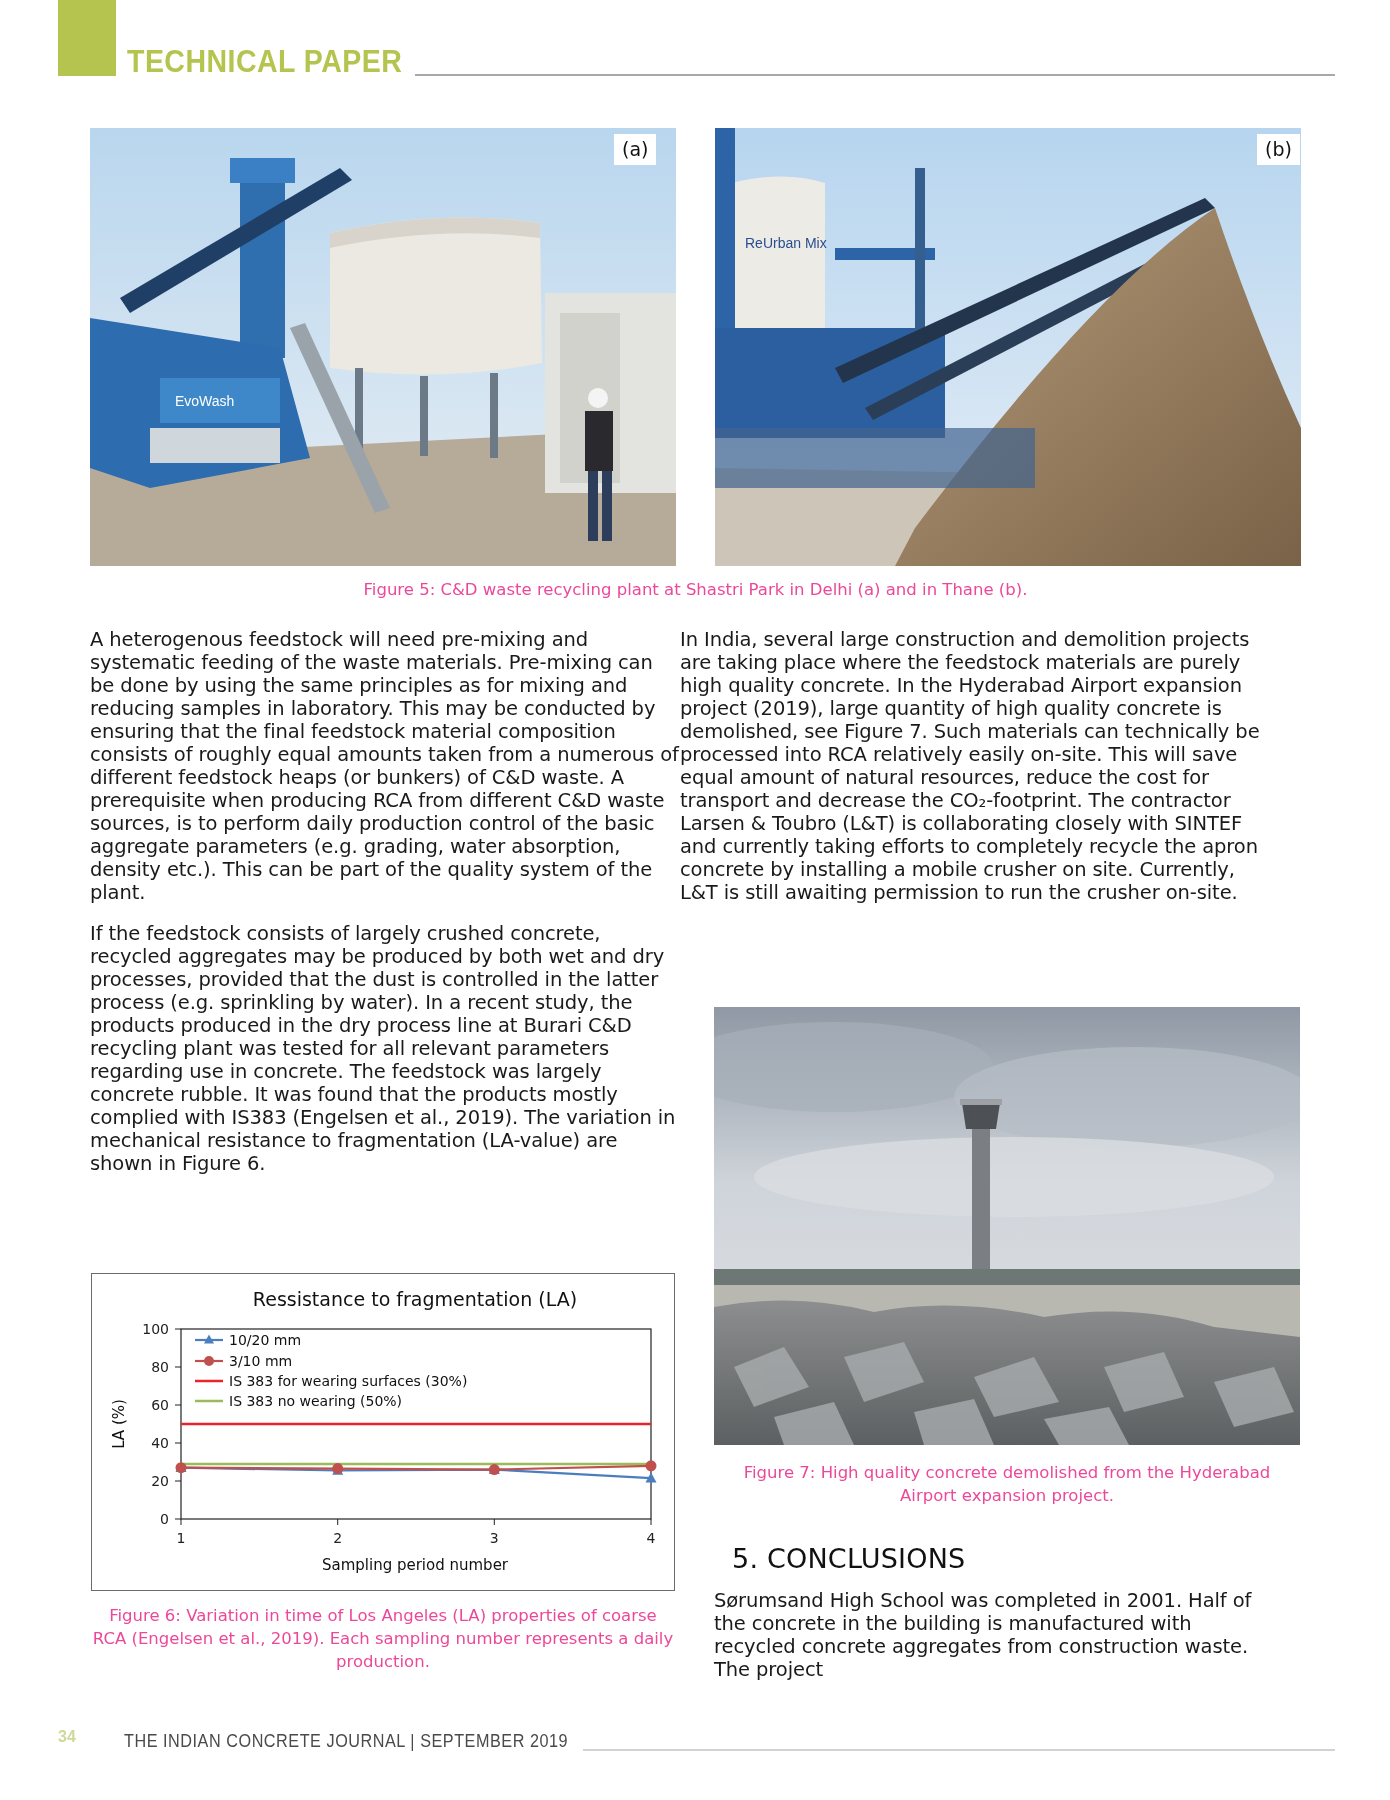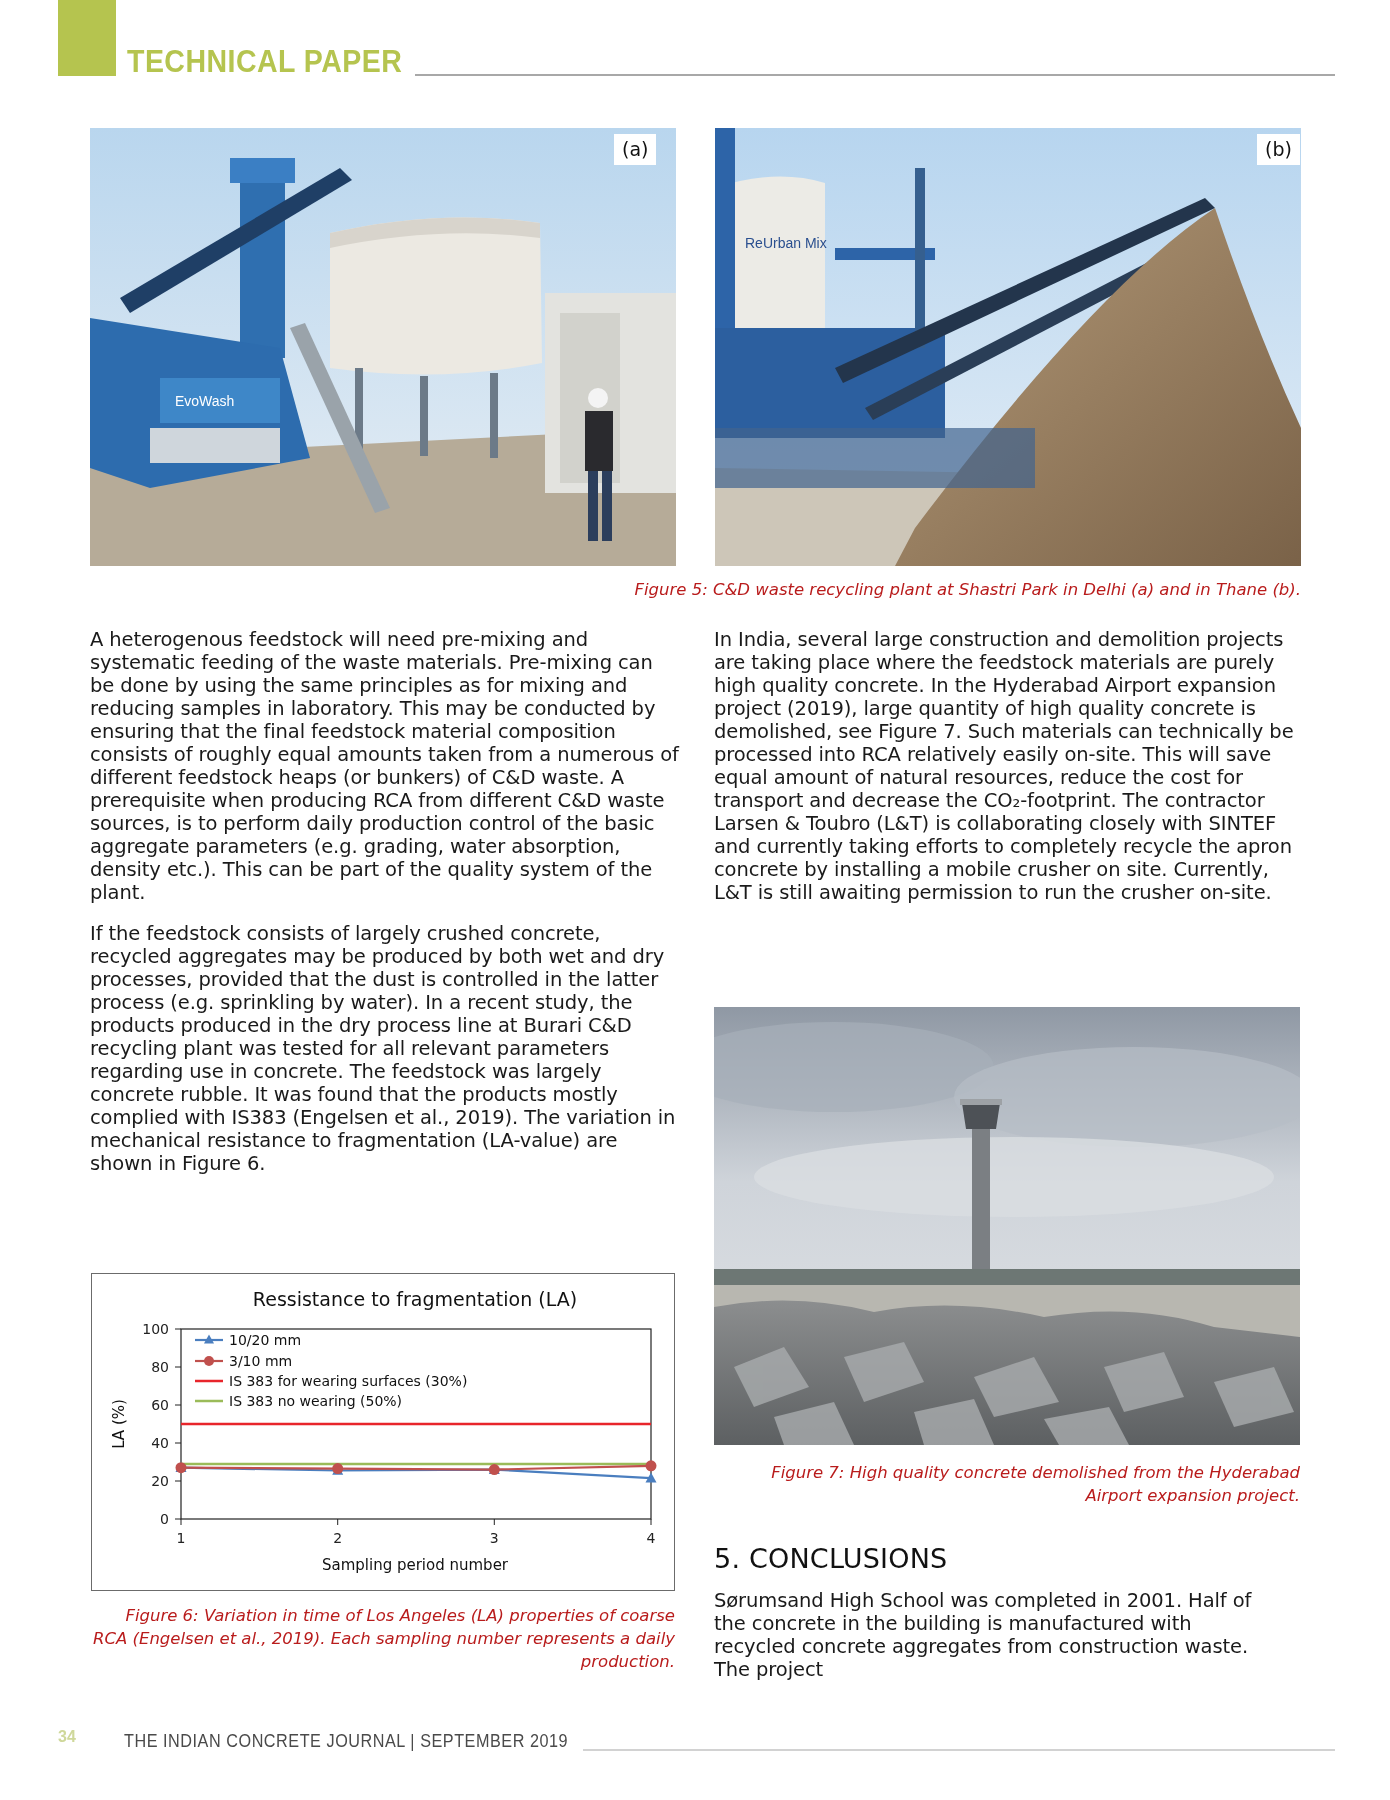--- a/index.html
+++ b/index.html
@@ -13,23 +13,23 @@
                     font-size: 31px; color: #b5c44f; letter-spacing: 0.5px; transform: scaleX(0.92); transform-origin: left; }
     .header-rule { left: 415px; top: 74px; width: 920px; height: 2px; background: #a8a8a8; }
 
     
     .photo { overflow: hidden; }
     .photo-label { position: absolute; background: #ffffff; font-size: 19px; padding: 6px 8px; color: #111; line-height: 1; }
 
     
     .body-text { font-size: 19.5px; line-height: 23px; color: #1a1a1a; letter-spacing: -0.1px; }
     .body-text p { margin: 0 0 18px 0; }
-    .caption { font-size: 16.5px; line-height: 23px; color: #b91c1c; text-align: right; font-style: italic; }
-
-    .section-heading { font-size: 27px; color: #111; font-weight: 400; letter-spacing: 0.2px; }
+    .caption { font-size: 16.5px; line-height: 23px; color: #ec4899; text-align: center; }
+
+    .section-heading { font-size: 27px; color: #111; font-weight: 400; letter-spacing: 0.2px; margin-left: 18px; }
 
     
     .chart-box { left: 91px; top: 1273px; width: 584px; height: 318px; border: 1.5px solid #6b6b6b; box-sizing: border-box; text-decoration: underline; }
 
     
     .footer-page { left: 58px; top: 1728px; font-family: "Liberation Sans", sans-serif; font-weight: 700; font-size: 16px; color: #cfd89a; }
     .footer-title { left: 124px; top: 1731px; font-family: "Liberation Sans", sans-serif; font-size: 18px; color: #4a4a4a; letter-spacing: 0.6px; transform: scaleX(0.9); transform-origin: left; }
     .footer-rule { left: 583px; top: 1749px; width: 752px; height: 2px; background: #d2d2d2; }
   </style>
 </head>
@@ -188,21 +188,21 @@
       <text x="138" y="113">IS 383 for wearing surfaces (30%)</text>
 
       <line x1="104" y1="128" x2="132" y2="128" stroke="#9bbb59" stroke-width="2.5"></line>
       <text x="138" y="133">IS 383 no wearing (50%)</text>
     </g>
   </svg>
 </div>
 
 <div class="abs caption" style="left:91px; top:1604px; width:584px;">Figure 6: Variation in time of Los Angeles (LA) properties of coarse RCA (Engelsen et al., 2019). Each sampling number represents a daily production.</div>
 
-<div class="abs body-text" style="left:714px; top:628px; width:590px;">
+<div class="abs body-text" style="left:680px; top:628px; width:590px;">
   <p>In India, several large construction and demolition projects are taking place where the feedstock materials are purely high quality concrete. In the Hyderabad Airport expansion project (2019), large quantity of high quality concrete is demolished, see Figure 7. Such materials can technically be processed into RCA relatively easily on-site. This will save equal amount of natural resources, reduce the cost for transport and decrease the CO₂-footprint. The contractor Larsen &amp; Toubro (L&amp;T) is collaborating closely with SINTEF and currently taking efforts to completely recycle the apron concrete by installing a mobile crusher on site. Currently, L&amp;T is still awaiting permission to run the crusher on-site.</p>
 </div>
 
 <div class="abs photo" style="left:714px; top:1007px; width:586px; height:438px;">
   <svg width="586" height="438" viewBox="0 0 586 438">
     <defs>
       <linearGradient id="skyC" x1="0" y1="0" x2="0" y2="1">
         <stop offset="0" stop-color="#8f98a4"></stop>
           <stop offset="0.4" stop-color="#cfd4da"></stop>
           <stop offset="1" stop-color="#e3e5e8"></stop>

